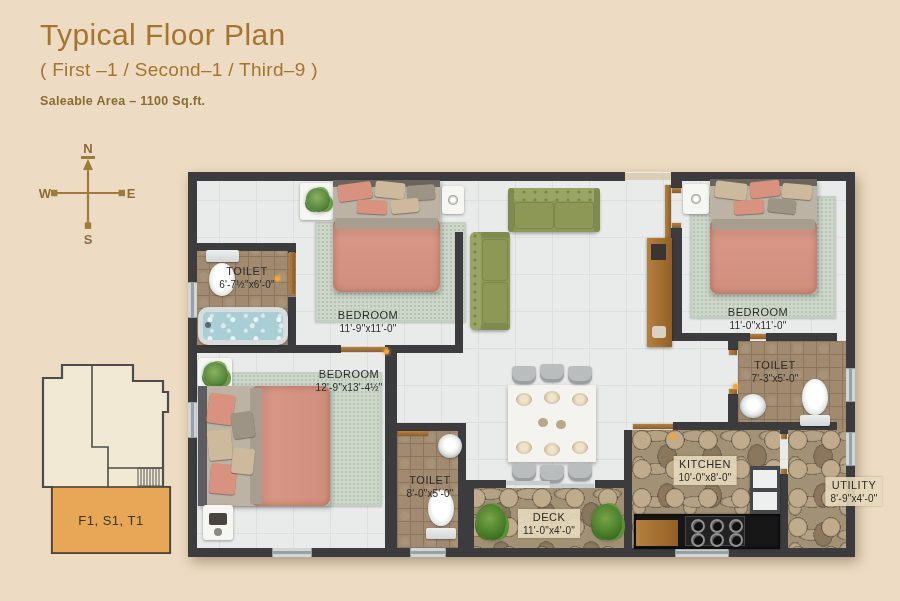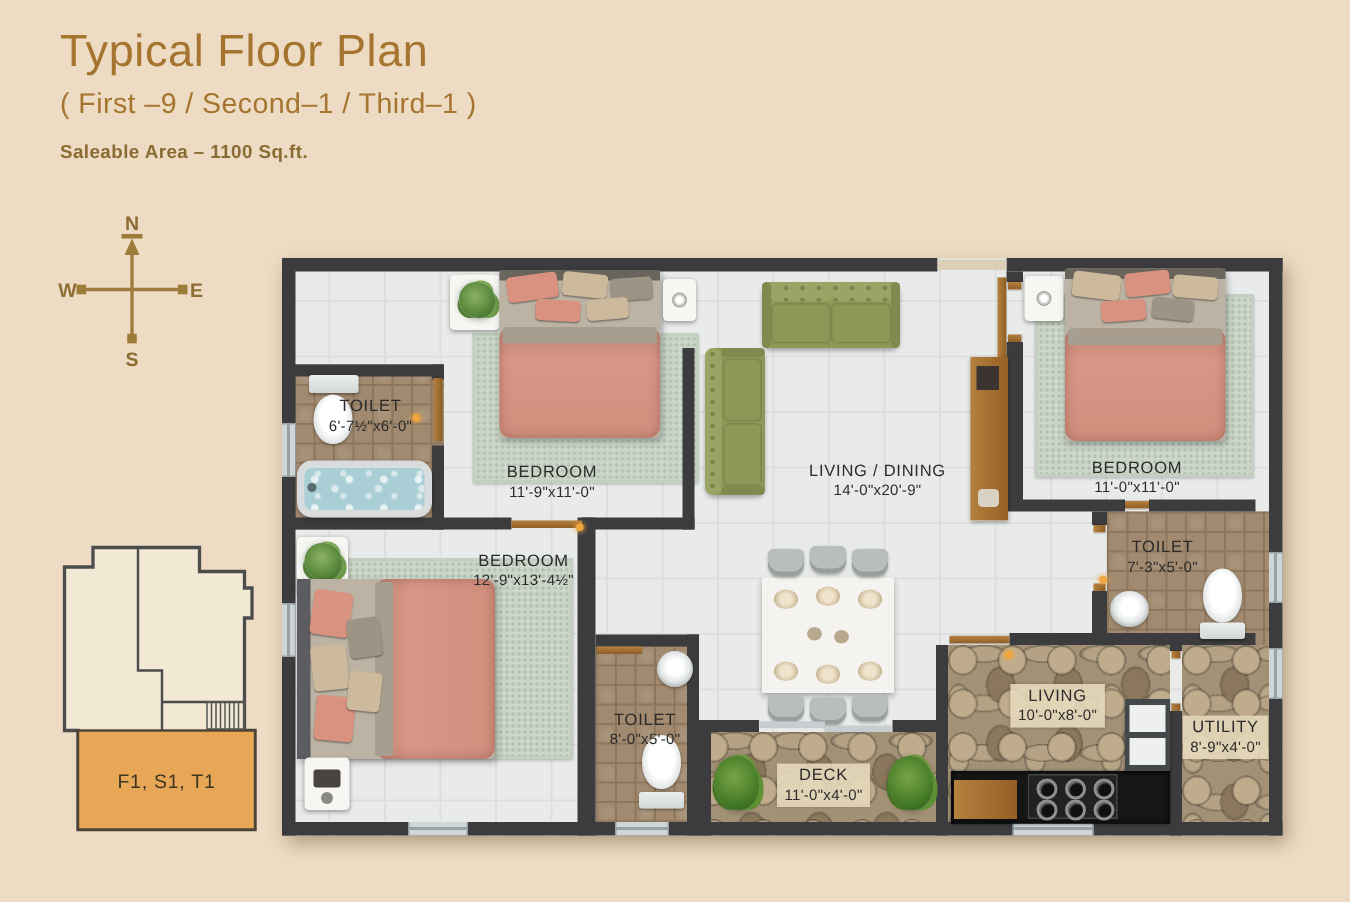--- a/index.html
+++ b/index.html
@@ -82,21 +82,21 @@
   .counter{position:absolute;background:#171717;box-shadow:inset 0 0 4px #000,0 0 2px rgba(0,0,0,.5);}
   .burner{position:absolute;width:10px;height:10px;border-radius:50%;background:#101010;border:2px solid #909090;box-shadow:inset 1px 1px 1px rgba(255,255,255,.4);}
   .fridge{position:absolute;background:#45484a;box-shadow:0 1px 2px rgba(0,0,0,.4);}
   .fpanel{position:absolute;background:#eef0f0;}
   .lampdot{position:absolute;width:10px;height:10px;border-radius:50%;background:radial-gradient(circle,#fff 30%,#9a9a92 70%);}
 </style>
 </head>
 <body>
 
 <div class="title">Typical Floor Plan</div>
-<div class="subtitle">( First –9 / Second–1 / Third–1 )</div>
+<div class="subtitle">( First –1 / Second–1 / Third–9 )</div>
 <div class="area">Saleable Area – 1100 Sq.ft.</div>
 
 <svg style="position:absolute;left:38px;top:140px" width="100" height="108" viewBox="0 0 100 108">
   <g stroke="#9d7b3b" fill="#9d7b3b">
     <line x1="50" y1="22" x2="50" y2="86" stroke-width="2.2"></line>
     <line x1="15" y1="53" x2="85" y2="53" stroke-width="2.2"></line>
     <polygon points="50,19 45,30 55,30" stroke="none"></polygon>
     <rect x="43" y="16" width="14" height="3" stroke="none"></rect>
     <rect x="46.8" y="82.5" width="6.4" height="6.4" stroke="none"></rect>
     <rect x="13" y="49.8" width="6.4" height="6.4" stroke="none"></rect>
@@ -239,24 +239,20 @@
     <div class="sback" style="left:0;top:0;width:11px;height:98px"></div>
     <div class="sarm" style="left:11px;top:0;width:29px;height:6px"></div>
     <div class="sarm" style="left:11px;top:92px;width:29px;height:6px"></div>
     <div class="scush" style="left:12px;top:7px;width:26px;height:42px"></div>
     <div class="scush" style="left:12px;top:50px;width:26px;height:42px"></div>
   </div>
   <div class="woodbox" style="left:459px;top:66px;width:25px;height:109px">
     <div class="abs" style="left:4px;top:6px;width:15px;height:16px;background:#3b3430"></div>
     <div class="abs" style="left:5px;top:88px;width:14px;height:12px;background:#d9d2c4;border-radius:3px"></div>
   </div>
-  <div class="rlabel" style="left:397px;top:135px">
-    <div class="nm">LIVING / DINING</div>
-    <div class="dims">14'-0"x20'-9"</div>
-  </div>
   <div class="dtable" style="left:320px;top:213px;width:88px;height:77px">
     <div class="plate" style="left:8px;top:8px;width:16px;height:13px"></div>
     <div class="plate" style="left:36px;top:6px;width:16px;height:13px"></div>
     <div class="plate" style="left:64px;top:8px;width:16px;height:13px"></div>
     <div class="plate" style="left:8px;top:56px;width:16px;height:13px"></div>
     <div class="plate" style="left:36px;top:58px;width:16px;height:13px"></div>
     <div class="plate" style="left:64px;top:56px;width:16px;height:13px"></div>
     <div class="abs" style="left:30px;top:33px;width:10px;height:9px;background:#b8a98e;border-radius:50%"></div>
     <div class="abs" style="left:48px;top:35px;width:10px;height:9px;background:#b8a98e;border-radius:50%"></div>
   </div>
@@ -343,22 +339,22 @@
     <div class="burner" style="left:44px;top:3px"></div>
     <div class="burner" style="left:6px;top:17px"></div>
     <div class="burner" style="left:25px;top:17px"></div>
     <div class="burner" style="left:44px;top:17px"></div>
   </div>
   <div class="fridge" style="left:562px;top:294px;width:30px;height:48px">
     <div class="fpanel" style="left:3px;top:4px;width:24px;height:18px"></div>
     <div class="fpanel" style="left:3px;top:26px;width:24px;height:18px"></div>
   </div>
   <div class="rlabel plaque" style="left:517px;top:284px">
-    <div class="nm">LIVING</div>
+    <div class="nm">KITCHEN</div>
     <div class="dims">10'-0"x8'-0"</div>
   </div>
 
-  <div class="rlabel plaque" style="left:629px;top:305px">
+  <div class="rlabel plaque" style="left:666px;top:305px">
     <div class="nm">UTILITY</div>
     <div class="dims">8'-9"x4'-0"</div>
   </div>
 
 </div>
 
 </body></html>

